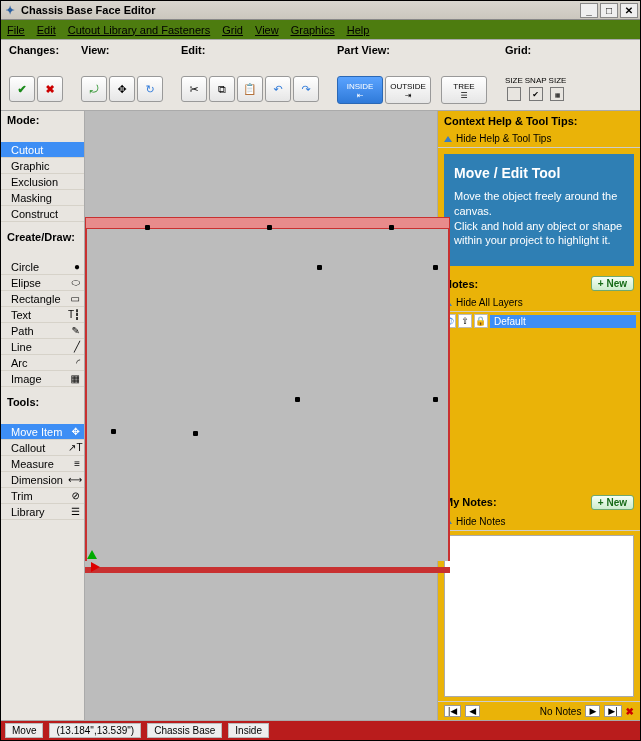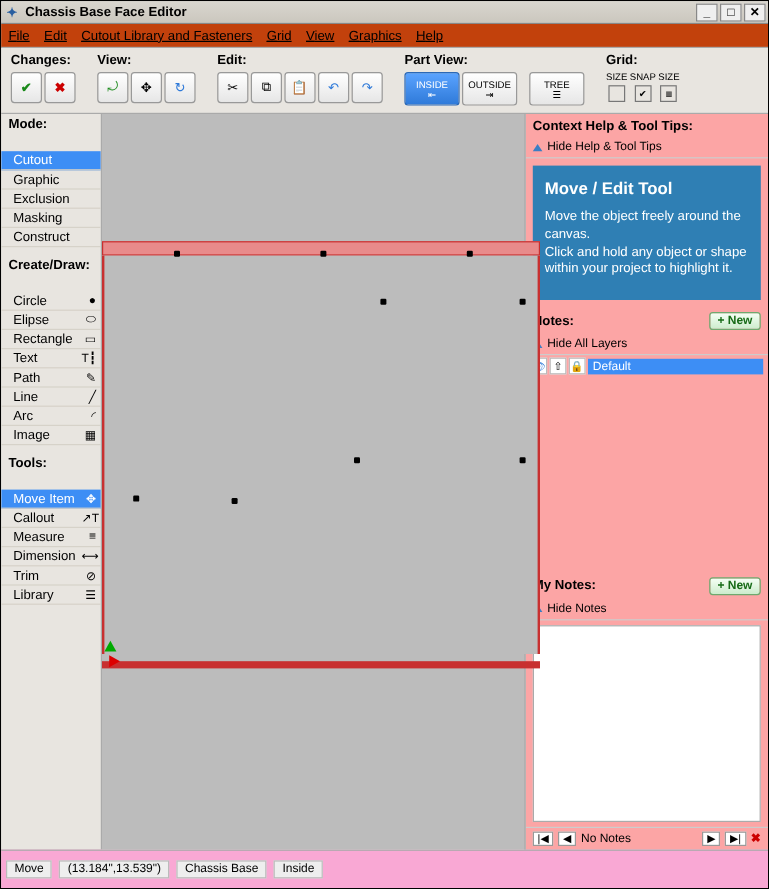--- a/index.html
+++ b/index.html
@@ -7,46 +7,46 @@
   .window { width: 641px; height: 741px; border: 1px solid #000; display: flex; flex-direction: column; background: #e8e5e0; }
 
   
   .titlebar { height: 19px; background: linear-gradient(#d9d6cf,#cbc7be); border-bottom: 1px solid #888; display:flex; align-items:center; padding: 0 2px; font-size:11px; }
   .titlebar .logo { width:14px; height:14px; margin-right:4px; display:inline-flex; align-items:center; justify-content:center; color:#2a5fa0; font-weight:bold;}
   .titlebar .title { font-weight:bold; }
   .titlebar .spacer { flex:1; }
   .winbtn { width:18px; height:15px; border:1px solid #888; margin-left:2px; background:#efefef; display:inline-flex; align-items:center; justify-content:center; font-size:10px; font-weight:bold; cursor:default;}
 
   
-  .menubar { height:20px; display:flex; align-items:center; padding:0 6px; border-bottom:1px solid #aaa; background:#c2410c; gap:12px;}
+  .menubar { height:20px; display:flex; align-items:center; padding:0 6px; border-bottom:1px solid #aaa; background:#4d7c0f; gap:12px;}
   .menubar span { text-decoration: underline; text-decoration-color: #000; text-underline-offset: 1px; cursor:default;}
   .menuitem { position:relative;}
   .menuitem::first-letter { text-decoration: underline;}
 
   
   .toolbar { display:flex; padding:4px 8px 6px 8px; gap:18px; border-bottom:1px solid #aaa; background:#e8e5e0; align-items:flex-start;}
-  .tool-group { display:flex; flex-direction:column; gap:2px;}
+  .tool-group { display:flex; flex-direction:column; gap:18px;}
   .tool-group .label { font-weight:bold; font-size:11px; margin-bottom:2px;}
   .tool-group .btns { display:flex; align-items:center; gap:2px;}
   .tbtn { width:26px; height:26px; border:1px solid #999; background:linear-gradient(#fff,#e6e6e6); border-radius:3px; display:inline-flex; align-items:center; justify-content:center;}
   .tbtn.wide { width:46px; height:28px; flex-direction:column; font-size:8px; padding:1px 0 0 0;}
   .tbtn.selected { background:linear-gradient(#5aa3ff,#2f7ad9); color:#fff; border-color:#2b68b5;}
   .gridcol { display:flex; flex-direction:column; align-items:center; font-size:8px;}
   .gridcol .box { width:14px; height:14px; border:1px solid #777; margin-top:2px; display:flex; align-items:center; justify-content:center;}
 
   
   .main { flex:1; display:flex; min-height:0;}
   .leftcol { width:84px; background:#e8e5e0; border-right:1px solid #aaa; overflow:hidden;}
   .section-hdr { font-weight:bold; font-size:11px; padding:3px 6px 16px 6px;}
   .listbox { }
   .li { display:flex; align-items:center; justify-content:space-between; height:16px; padding:0 4px 0 10px; font-size:11px; border-bottom:1px solid #d6d2c9; cursor:default;}
   .li .ico { width:12px; text-align:right; font-size:10px;}
   .li.selected { background:#3d8ef5; color:#fff;}
   .canvas-wrap { flex:1; position:relative; background:#bcbcbc; border-right:1px solid #aaa;}
-  .rightcol { width:202px; background:#fca5a5; display:flex; flex-direction:column;}
+  .rightcol { width:202px; background:#eab308; display:flex; flex-direction:column;}
 
   
   .canvas { position:absolute; inset:0;}
   .board { position:absolute; left:0px; top:106px; width:365px; height:356px; }
   .board-top { position:absolute; left:0; top:0; width:100%; height:12px; background:#e88b8b; border:1px solid #c83030;}
   .board-body { position:absolute; left:0; top:12px; right:0; bottom:12px; background:#bcbcbc; border-left:2px solid #c83030; border-right:2px solid #c83030;}
   .board-bottom { position:absolute; left:0; bottom:0; width:100%; height:6px; background:#c83030;}
   .pt { position:absolute; width:5px; height:5px; background:#000; border-radius:1px;}
   .arrow-right { width:0; height:0; border-top:5px solid transparent; border-bottom:5px solid transparent; border-left:9px solid #d00; }
   .arrow-up { width:0; height:0; border-left:5px solid transparent; border-right:5px solid transparent; border-bottom:9px solid #0a0;}
@@ -59,21 +59,21 @@
   .tip-card .t { font-weight:bold; font-size:14px; margin-bottom:6px;}
   .new-btn { font-size:10px; background:linear-gradient(#f5fff5,#cdeccd); border:1px solid #6fa96f; color:#176b17; padding:1px 6px; border-radius:3px;}
   .layer-row { display:flex; align-items:center; gap:2px; padding:2px 4px; font-size:10px;}
   .layer-name { flex:1; background:#3d8ef5; color:#fff; padding:1px 4px;}
   .smicon { width:14px; height:14px; border:1px solid #bbb; display:inline-flex; align-items:center; justify-content:center; font-size:9px; background:#fff;}
   .notes-area { flex:1; margin:4px 6px; border:1px solid #aaa; background:#fff;}
   .notes-nav { display:flex; align-items:center; gap:4px; padding:3px 6px; font-size:10px; border-top:1px solid #ccc;}
   .notes-nav .nav { border:1px solid #999; padding:0 3px; font-size:9px; background:#fff;}
 
   
-  .statusbar { height:32px; display:flex; align-items:center; padding:0 4px; gap:6px; border-top:1px solid #aaa; background:#f9a8d4; font-size:10px;}
+  .statusbar { height:20px; display:flex; align-items:center; padding:0 4px; gap:6px; border-top:1px solid #aaa; background:#b91c1c; font-size:10px;}
   .statusbar .cell { border:1px solid #bbb; padding:1px 6px; background:#eee;}
 </style>
 </head>
 <body>
 
 <div class="window">
 
   <div class="titlebar">
     <span class="logo">✦</span>
     <span class="title">Chassis Base Face Editor</span>
@@ -309,21 +309,21 @@
         <span class="new-btn">+ New</span>
       </div>
       <div class="panel-sub">
           <span class="tri"></span>
           <span>Hide Notes</span>
         </div>
       <div class="notes-area" style="height:140px;"></div>
       <div class="notes-nav">
         <span class="nav">|◀</span>
         <span class="nav">◀</span>
-        <span style="flex:1;text-align:left;">No Notes</span>
+        <span style="flex:1;text-align:right;">No Notes</span>
         <span class="nav">▶</span>
         <span class="nav">▶|</span>
         <span style="color:#c00;font-weight:bold;">✖</span>
       </div>
     </div>
   </div>
 
   <div class="statusbar">
     <span class="cell">Move</span>
     <span class="cell">(13.184",13.539")</span>

